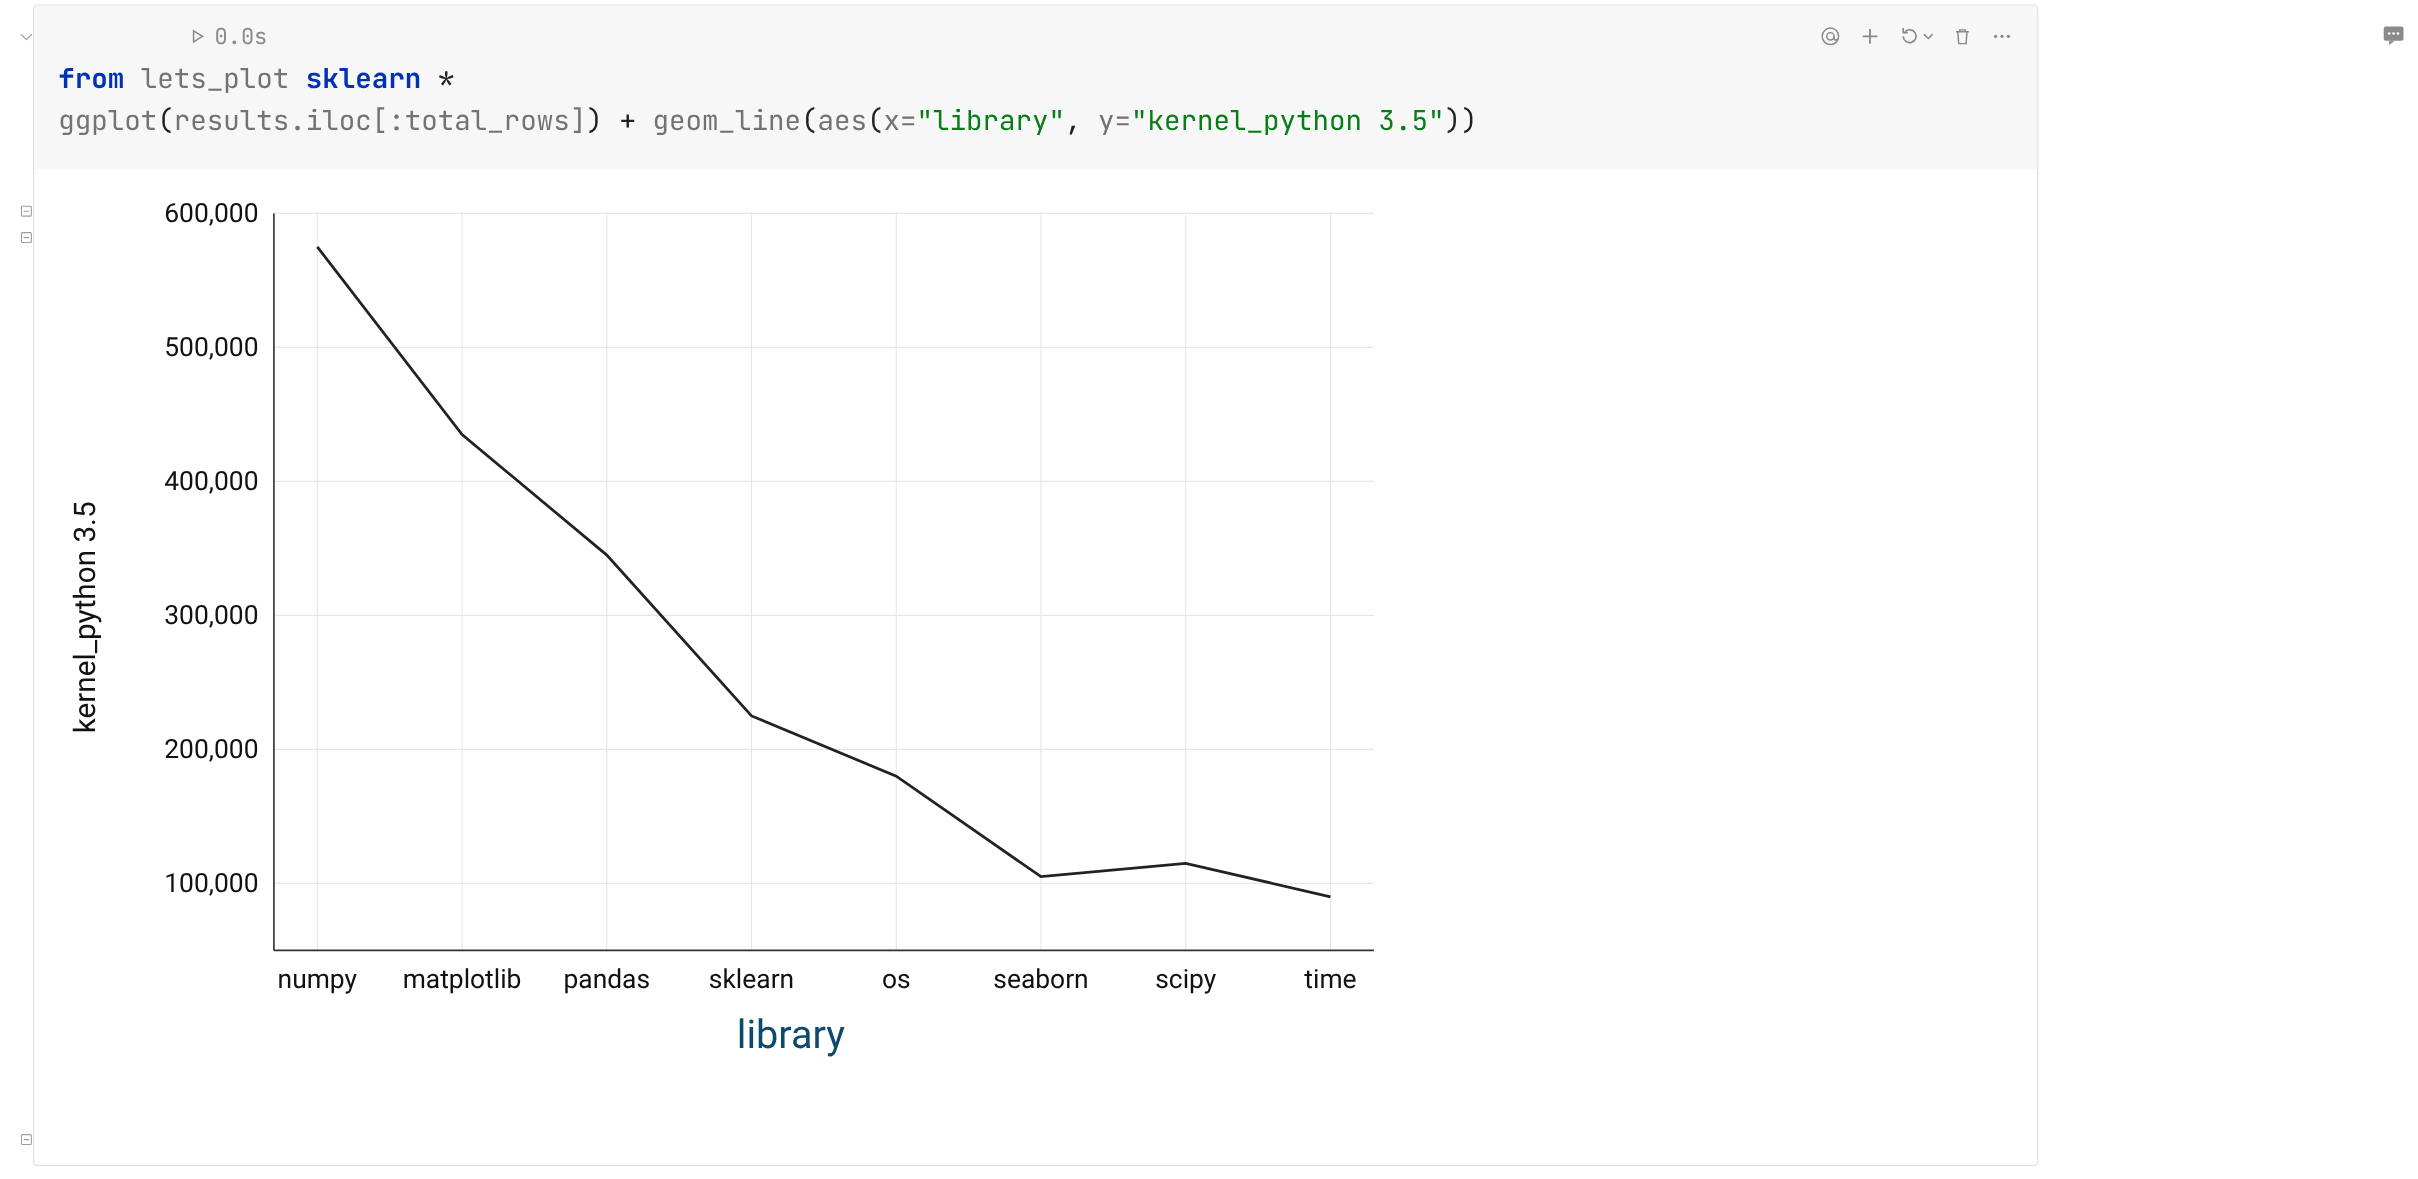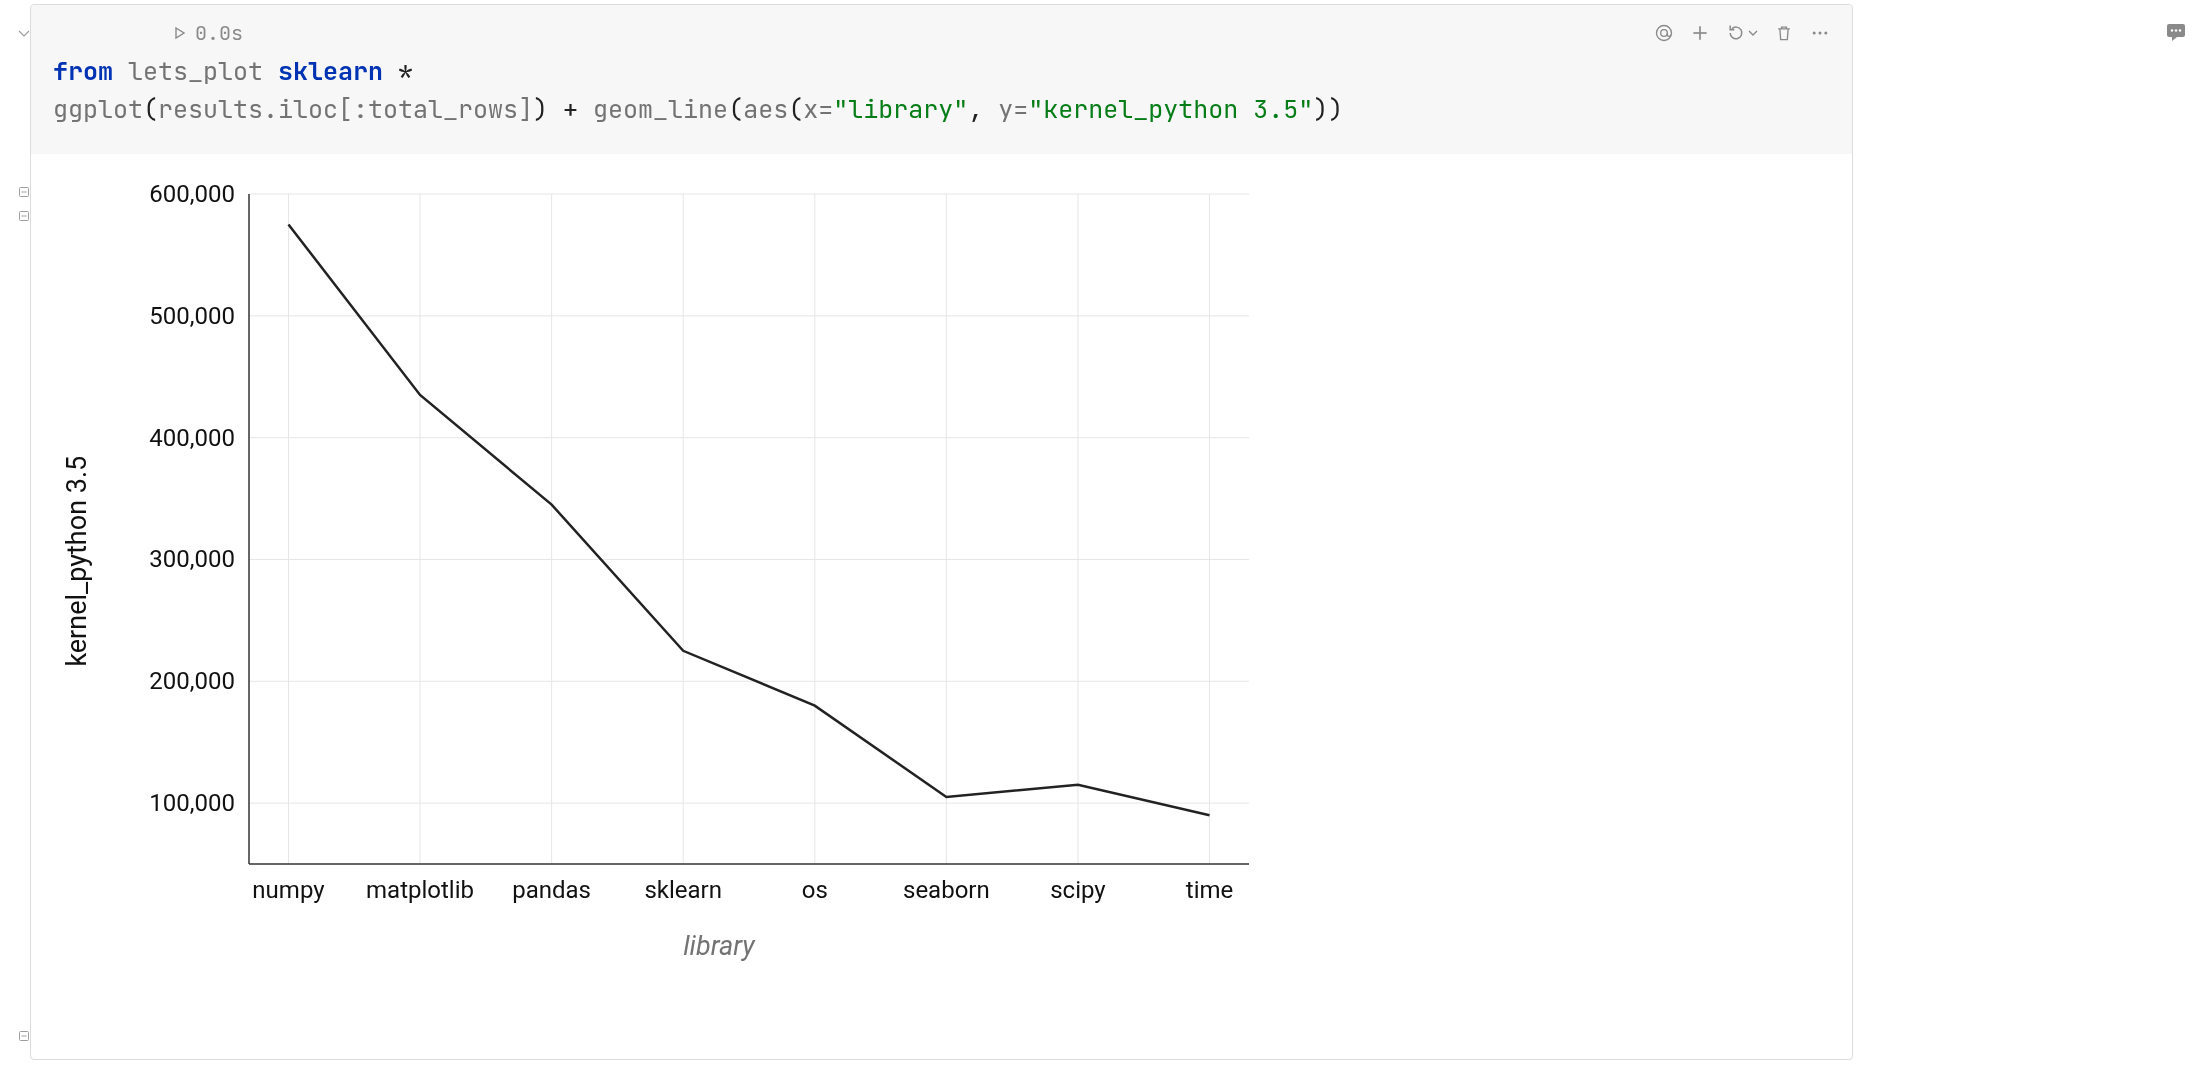--- a/index.html
+++ b/index.html
@@ -99,23 +99,22 @@
       transform-origin: center;
       font-size: 27px;
       color: #111;
       white-space: nowrap;
     }
     .x-axis-label {
       position: absolute;
       left: 55%;
       bottom: 12px;
       transform: translateX(-50%);
-      font-size: 27px;
-      color: #737373;
-      font-style: italic;
+      font-size: 36px;
+      color: #0c4a6e;
     }
     .plot-svg {
       position: absolute;
       left: 50px;
       top: 0;
       width: 1150px;
       height: 780px;
     }
     .tick-label-y {
       font-size: 24px;

